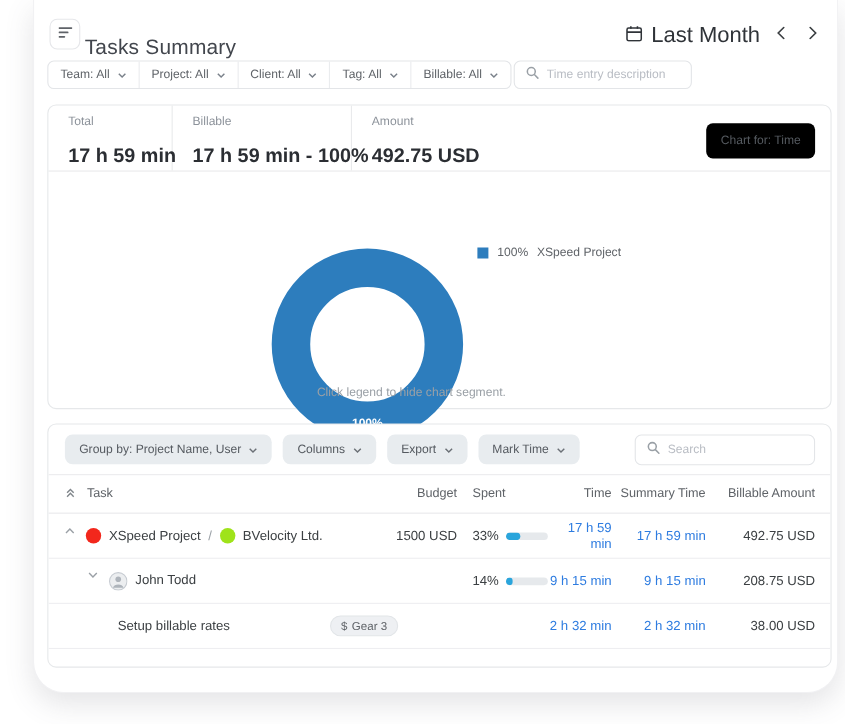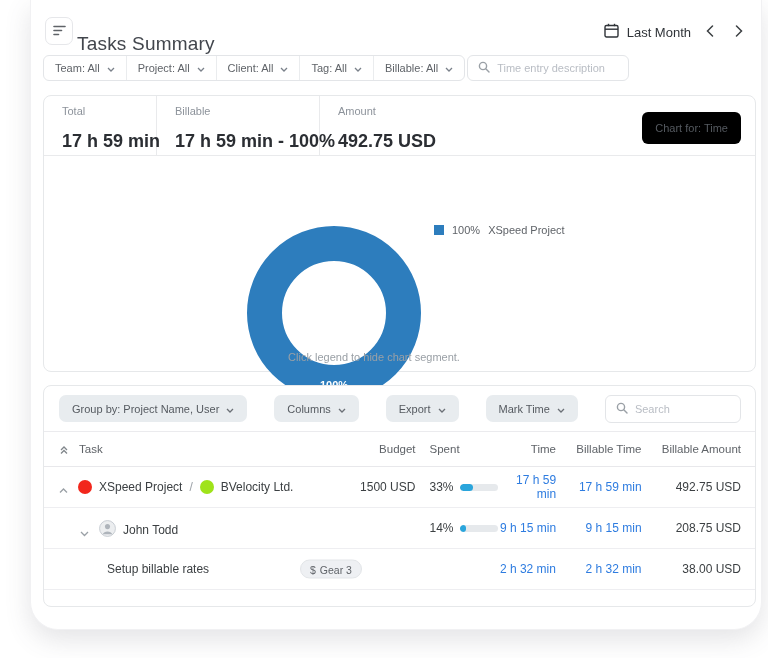--- a/index.html
+++ b/index.html
@@ -10,21 +10,21 @@
     border-radius:0 0 28px 28px; box-shadow:0 10px 26px rgba(90,90,100,.16); }
 
   
   .toggle-btn { position:absolute; left:14px; top:17px; width:28px; height:28px;
     border:1px solid #e6e7ea; border-radius:7px; background:#fff; display:flex;
     align-items:center; justify-content:center; cursor:pointer; }
   .page-title { position:absolute; left:46px; top:33px; font-size:19px; color:#42464d;
     font-weight:500; letter-spacing:.2px; }
   .date-nav { position:absolute; right:12px; top:18px; height:28px; display:flex;
     align-items:center; gap:9px; }
-  .date-range { display:flex; align-items:center; gap:8px; font-size:13px; color:#2f3338;
+  .date-range { display:flex; align-items:center; gap:8px; font-size:20px; color:#2f3338;
     font-weight:500; cursor:pointer; }
   .nav-chev { width:20px; height:24px; display:flex; align-items:center;
     justify-content:center; cursor:pointer; }
 
   
   .filter-bar { position:absolute; left:12px; top:55px; display:flex; gap:2px; }
   .filter-group { display:flex; border:1px solid #e3e5e8; border-radius:6px; height:26px; background:#fff; }
   .filter-seg { display:flex; align-items:center; gap:7px; padding:0 11px;
     border-right:1px solid #eaecee; font-size:11px; color:#5f6368; cursor:pointer; white-space:nowrap; }
   .filter-seg:last-child { border-right:none; }
@@ -54,29 +54,29 @@
     color:#fff; font-size:11px; font-weight:700; }
   .legend { position:absolute; left:390px; top:68px; display:flex; align-items:center;
     gap:8px; font-size:11px; color:#5f6368; cursor:pointer; }
   .legend-swatch { width:10px; height:10px; background:#2d7dbd; }
   .chart-hint { position:absolute; left:0; bottom:9px; width:660px; text-align:center;
     font-size:11px; color:#9aa0a6; }
 
   
   .table-card { top:385px; height:222px; overflow:hidden; }
   .toolbar { height:46px; display:flex; align-items:center; padding:0 14px 0 15px;
-    gap:27px; border-bottom:1px solid #ebebee; }
+    gap:10px; border-bottom:1px solid #ebebee; }
   .tb-btn { height:27px; padding:0 13px; background:#e8ecef; border:none; border-radius:7px;
     font-size:11px; color:#555a60; font-family:inherit; display:flex; align-items:center;
     gap:7px; cursor:pointer; white-space:nowrap; }
   .tb-search { margin-left:auto; width:164px; height:28px; }
   .trow { display:flex; align-items:center; padding:0 14px 0 15px; height:41px;
     border-bottom:1px solid #eeeef1; font-size:12px; color:#3c4043; position:relative; }
   .thead { height:35px; font-size:11.5px; color:#5f6368; border-bottom:1px solid #e8e8eb; }
-  .c-task { width:265px; flex:none; display:flex; align-items:flex-end; }
+  .c-task { width:265px; flex:none; display:flex; align-items:flex-start; }
   .c-budget { width:92px; text-align:right; }
   .c-spent { width:83px; display:flex; align-items:center; padding-left:14px; }
   .c-time { width:58px; text-align:right; }
   .c-btime { width:86px; text-align:right; }
   .c-bamount { width:100px; text-align:right; }
   .indent-user .c-task { padding-left:21px; }
   .indent-task .c-task { padding-left:48px; }
   .time-link { color:#2e7ce0; cursor:pointer; }
   .dot { width:14px; height:14px; border-radius:50%; flex:none; }
   .sep { color:#9aa0a6; margin:0 7px; }
@@ -251,21 +251,21 @@
                 <path d="M2 5L5 2l3 3"></path>
                 <path d="M2 8.5L5 5.5l3 3"></path>
               </g>
             </svg>
         </span>
         <span>Task</span>
       </div>
       <div class="c-budget">Budget</div>
       <div class="c-spent">Spent</div>
       <div class="c-time">Time</div>
-      <div class="c-btime">Billable Time</div>
+      <div class="c-btime">Summary Time</div>
       <div class="c-bamount">Billable Amount</div>
     </div>
 
     <div class="trow">
       <div class="c-task">
         <span class="chev-btn">
           <svg width="9" height="6" viewBox="0 0 9 6">
               <path d="M1 4.5L4.5 1 8 4.5" stroke="#9aa0a6" fill="none" stroke-width="1.3"></path>
             </svg>
         </span>

